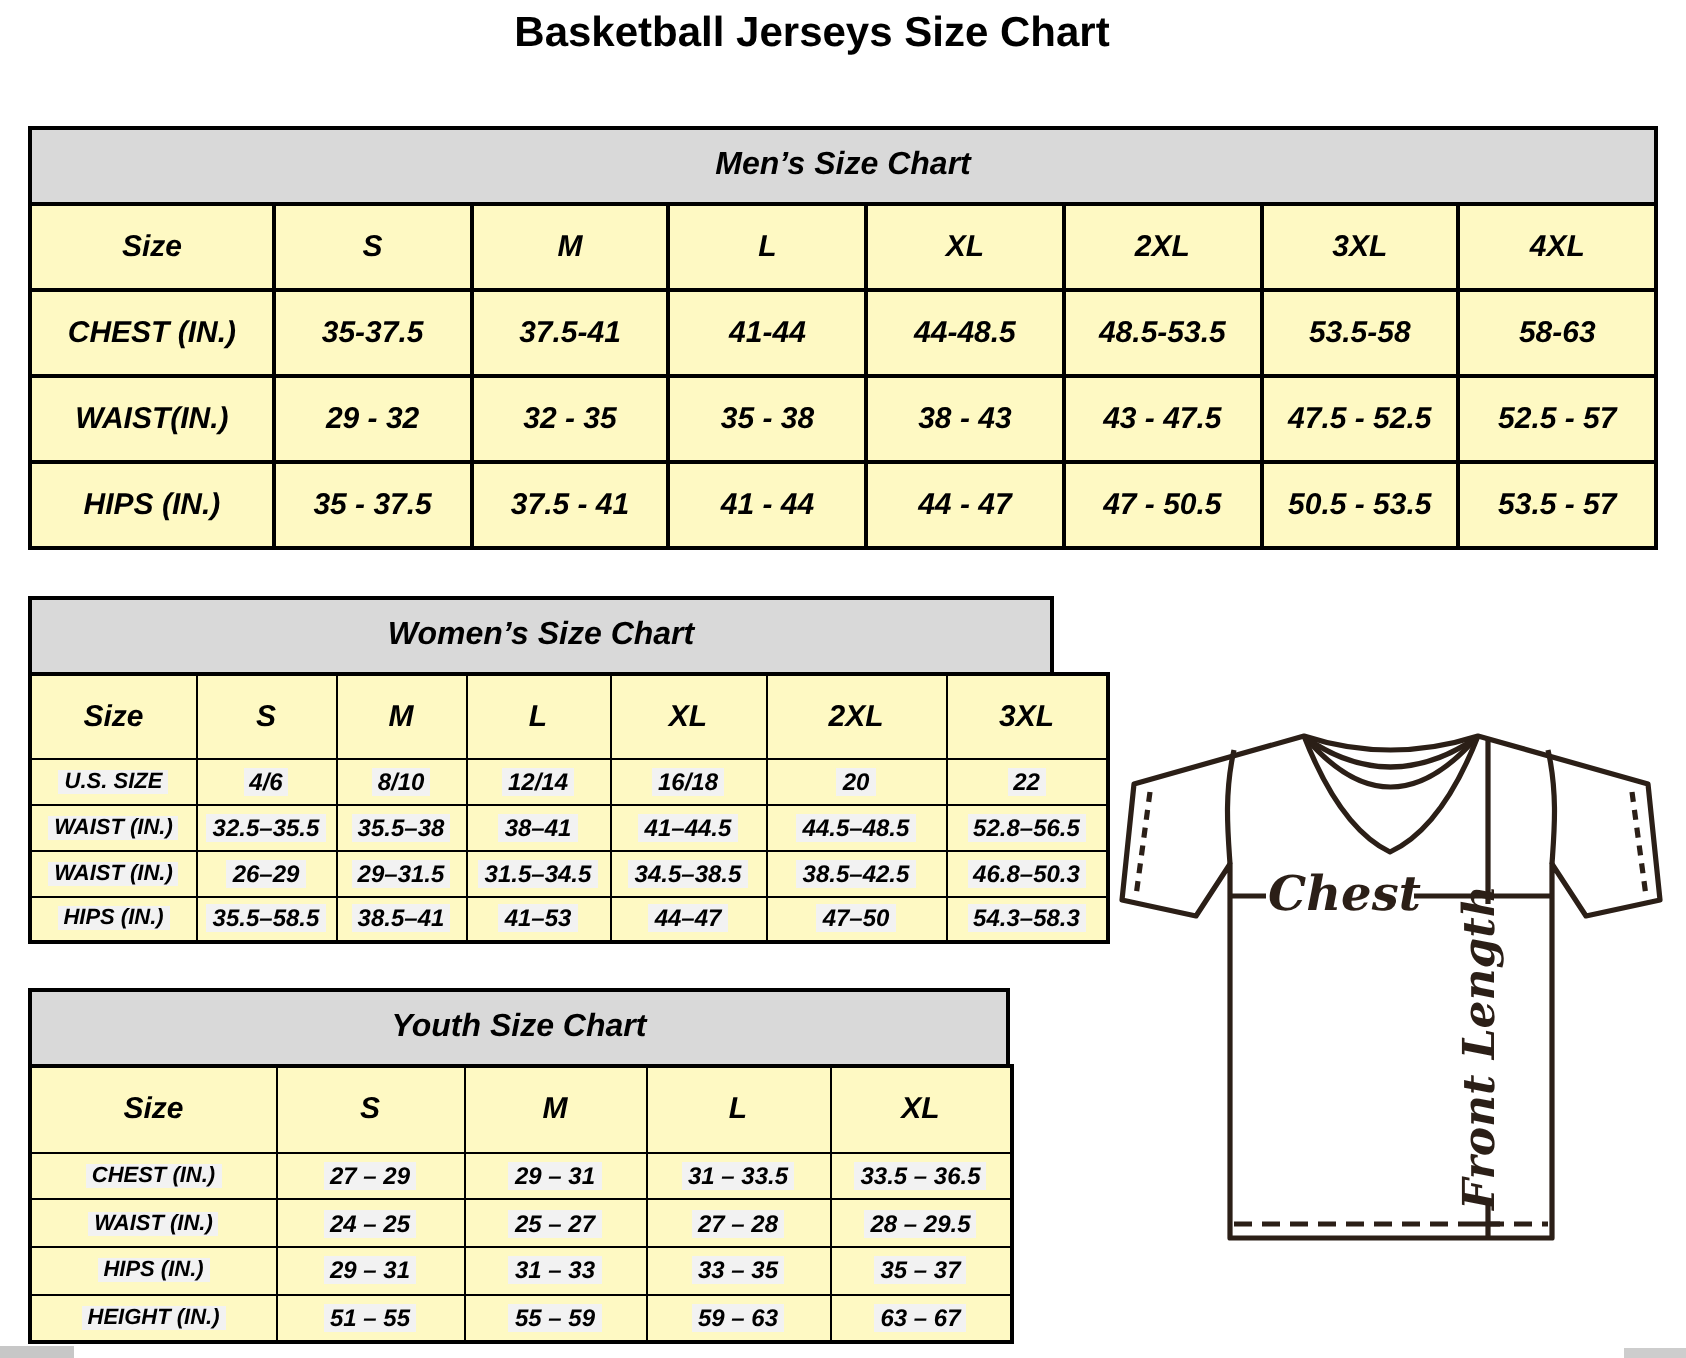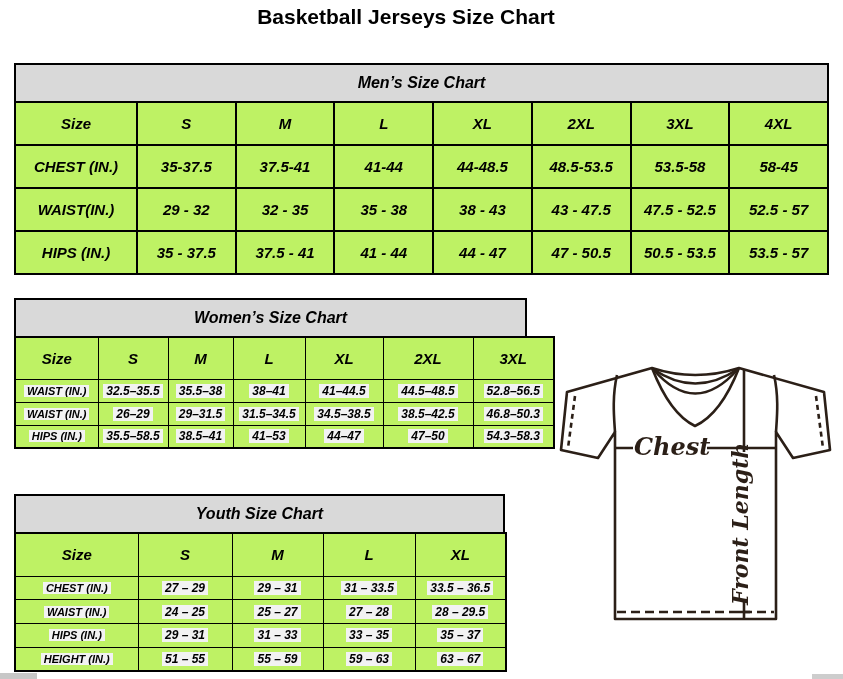--- a/index.html
+++ b/index.html
@@ -17,21 +17,21 @@
   
   .chart { position:absolute;font-style:italic; }
   .band {
     box-sizing:border-box; height:40px;
     border:2px solid #000; background:#d9d9d9;
     display:flex; align-items:center; justify-content:center;
     font-size:16px; font-weight:bold;
   }
   .chart table {
     border-collapse:collapse; table-layout:fixed; width:100%;
-    margin-top:-2px; background:#bef264;
+    margin-top:-2px; background:#fef9c3;
   }
   .chart th, .chart td {
     text-align:center; vertical-align:middle; padding:0;
     font-weight:bold; overflow:hidden; white-space:nowrap;
   }
 
   
   #mens { left:14px; top:63px; width:815px; }
   #mens th, #mens td { border:2px solid #000; font-size:15px; }
   #mens tr { height:43px; }
@@ -109,21 +109,21 @@
       <th>4XL</th>
     </tr>
     <tr>
       <td class="rowlabel">CHEST (IN.)</td>
       <td>35-37.5</td>
       <td>37.5-41</td>
       <td>41-44</td>
       <td>44-48.5</td>
       <td>48.5-53.5</td>
       <td>53.5-58</td>
-      <td>58-45</td>
+      <td>58-63</td>
     </tr>
     <tr>
       <td class="rowlabel">WAIST(IN.)</td>
       <td>29 - 32</td>
       <td>32 - 35</td>
       <td>35 - 38</td>
       <td>38 - 43</td>
       <td>43 - 47.5</td>
       <td>47.5 - 52.5</td>
       <td>52.5 - 57</td>
@@ -158,20 +158,29 @@
         <tr class="head">
       <th>Size</th>
       <th>S</th>
       <th>M</th>
       <th>L</th>
       <th>XL</th>
       <th>2XL</th>
       <th>3XL</th>
     </tr>
     <tr class="data">
+      <td class="rowlabel"><span class="hl">U.S. SIZE</span></td>
+      <td><span class="hl">4/6</span></td>
+      <td><span class="hl">8/10</span></td>
+      <td><span class="hl">12/14</span></td>
+      <td><span class="hl">16/18</span></td>
+      <td><span class="hl">20</span></td>
+      <td><span class="hl">22</span></td>
+    </tr>
+    <tr class="data">
       <td class="rowlabel"><span class="hl">WAIST (IN.)</span></td>
       <td><span class="hl">32.5–35.5</span></td>
       <td><span class="hl">35.5–38</span></td>
       <td><span class="hl">38–41</span></td>
       <td><span class="hl">41–44.5</span></td>
       <td><span class="hl">44.5–48.5</span></td>
       <td><span class="hl">52.8–56.5</span></td>
     </tr>
     <tr class="data">
       <td class="rowlabel"><span class="hl">WAIST (IN.)</span></td>

